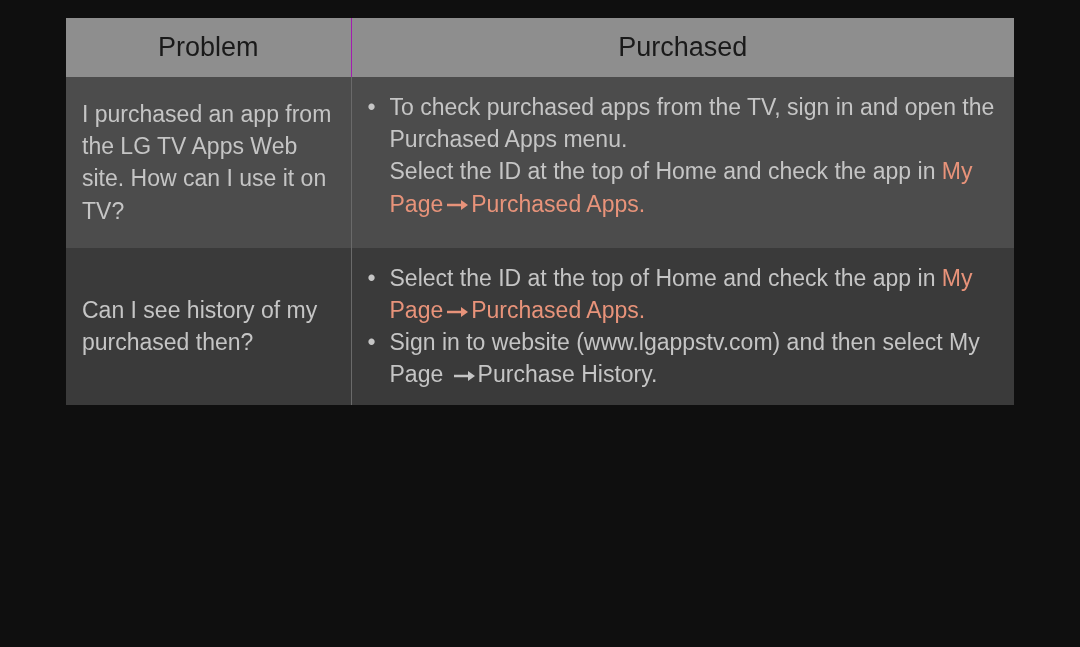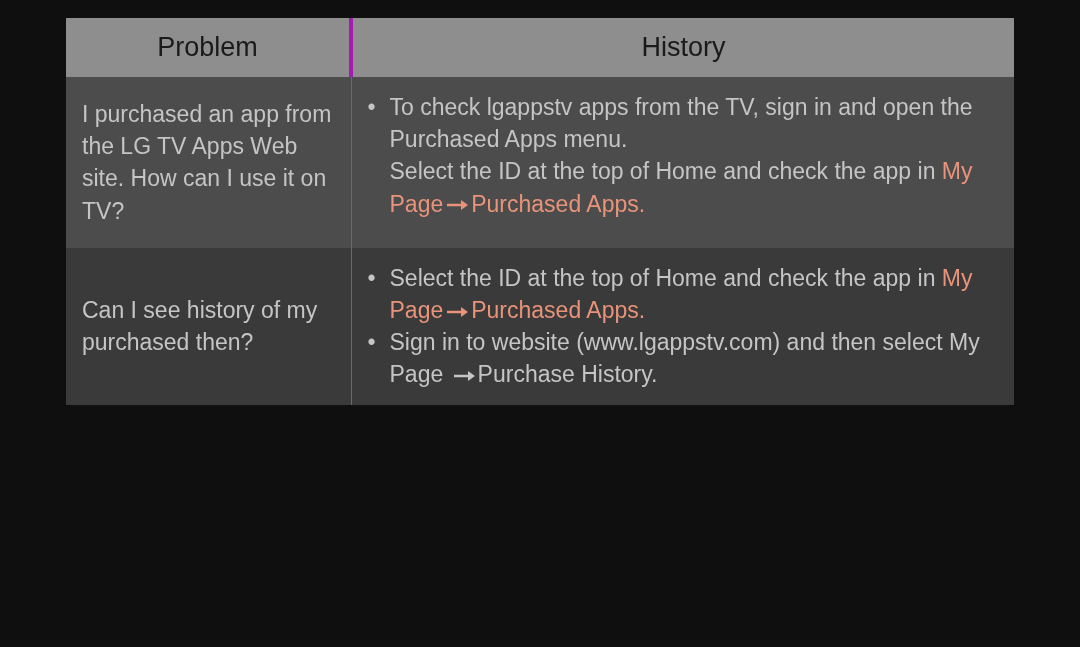--- a/index.html
+++ b/index.html
@@ -20,21 +20,21 @@
     }
     .header-row {
       background: #8e8e8e;
     }
     .header-cell {
       text-align: center;
       font-size: 27px;
       font-weight: 400;
       color: #1a1a1a;
       padding: 14px 10px;
-      border-right: 4px solid #a21caf;
+      border-right: 1px solid #a21caf;
     }
     .header-cell:last-child {
       border-right: none;
     }
     .header-cell.problem {
       width: 285px;
     }
     .row1 {
       background: #4c4c4c;
     }
@@ -82,31 +82,31 @@
       display: block;
     }
   </style>
 </head>
 <body>
 
 <table class="table">
   <thead>
     <tr class="header-row">
       <th class="header-cell problem">Problem</th>
-      <th class="header-cell">History</th>
+      <th class="header-cell">Purchased</th>
     </tr>
   </thead>
   <tbody>
     <tr class="row1">
       <td class="problem-cell">I purchased an app from the LG TV Apps Web site. How can I use it on TV?</td>
       <td class="solution-cell">
         <div class="bullet-item">
           <span class="bullet">•</span>
           <span class="bullet-text">
-            <span>To check lgappstv apps from the TV, sign in and open the Purchased Apps menu.</span><br>
+            <span>To check purchased apps from the TV, sign in and open the Purchased Apps menu.</span><br>
             <span>Select the ID at the top of Home and check the app in </span><span class="accent">My Page</span><span class="arrow"><svg width="22" height="14" viewBox="0 0 22 14">
                   <line x1="1" y1="7" x2="17" y2="7" stroke="#e8937a" stroke-width="2.5"></line>
                   <polygon points="15,2 22,7 15,12" fill="#e8937a"></polygon>
                 </svg></span><span class="accent">Purchased Apps</span><span class="accent">.</span>
           </span>
         </div>
       </td>
     </tr>
     <tr class="row2">
       <td class="problem-cell">Can I see history of my purchased then?</td>

